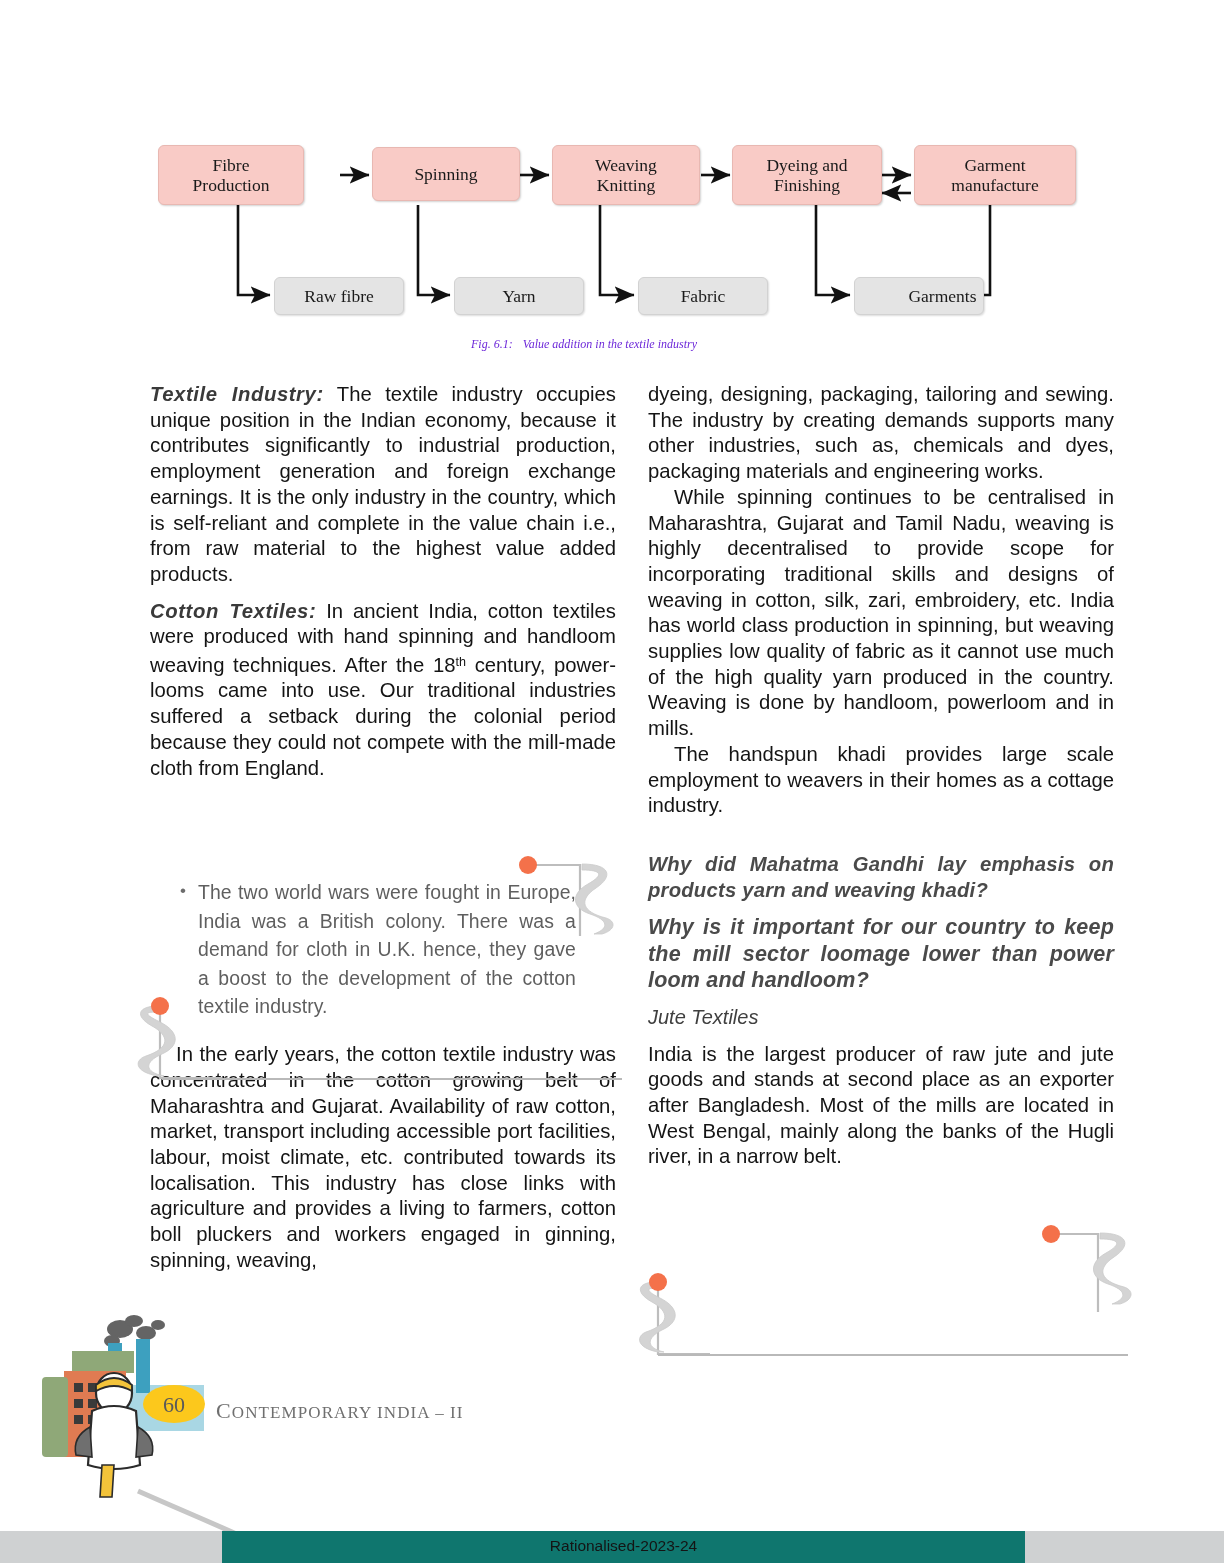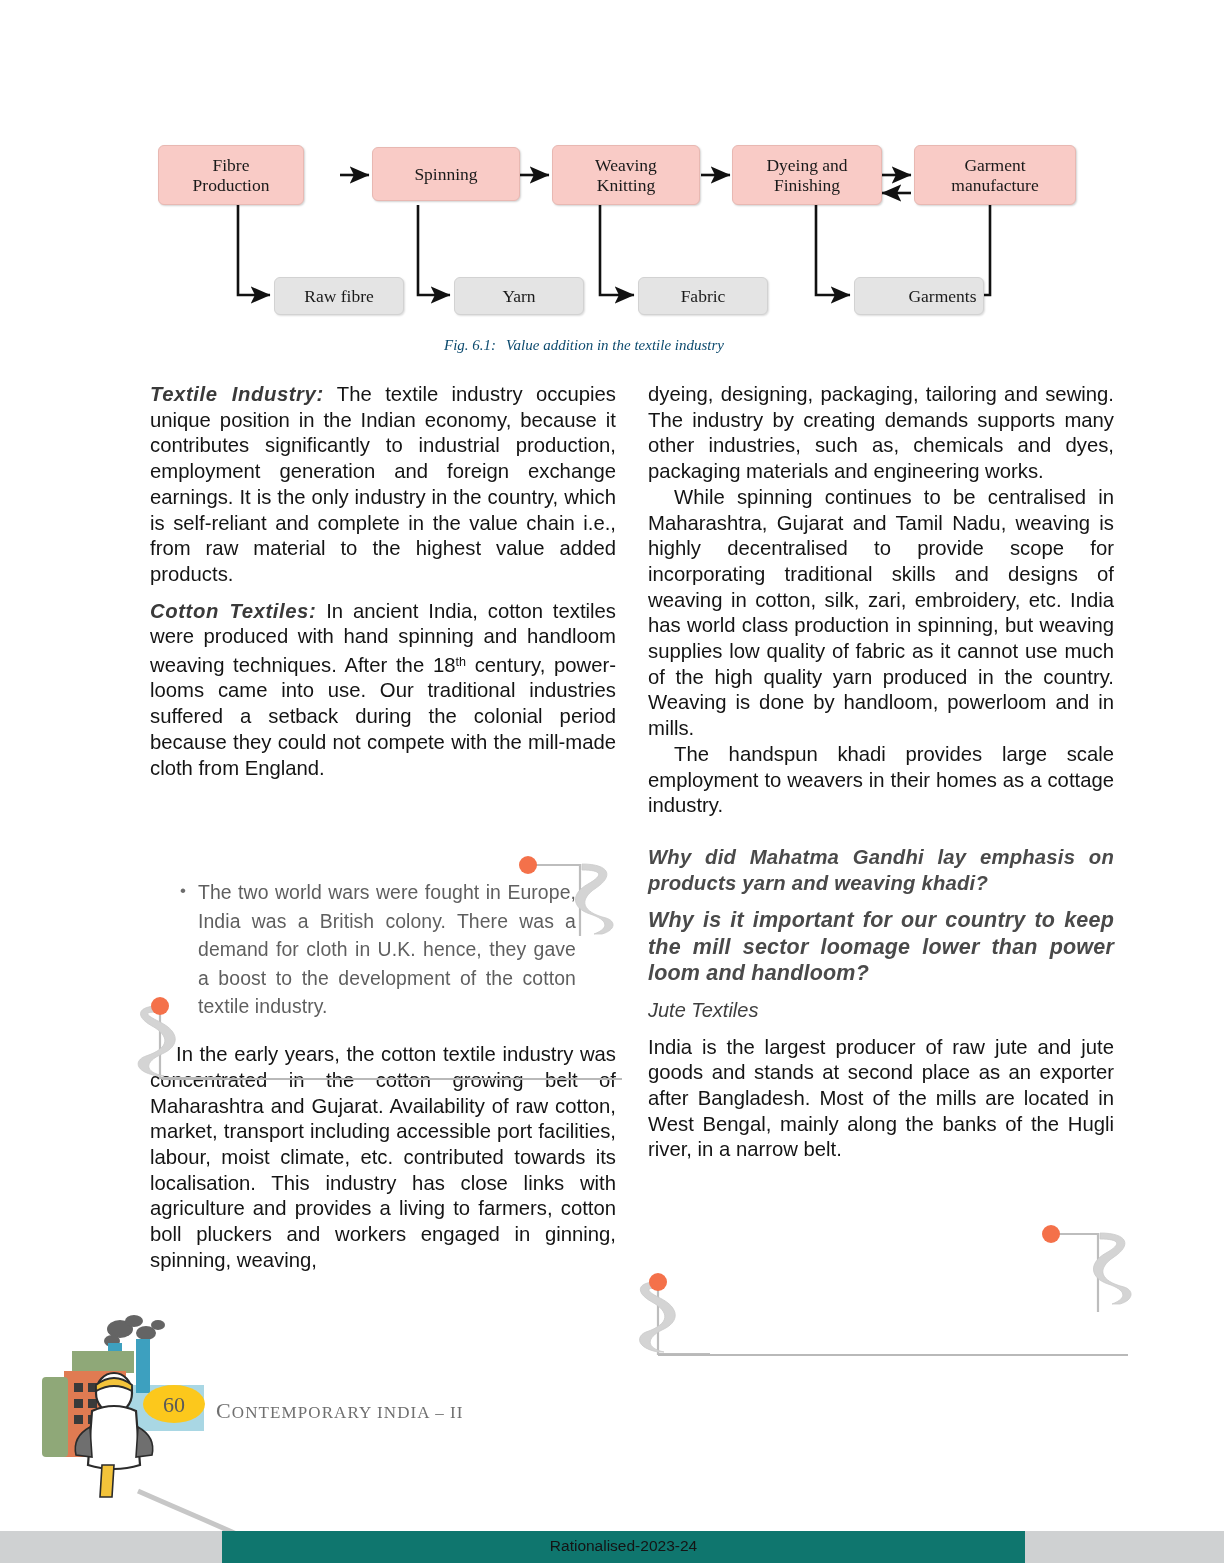--- a/index.html
+++ b/index.html
@@ -54,22 +54,22 @@
     overflow: visible;
   }
   #figcaption {
     position: absolute;
     left: 0;
     top: 337px;
     width: 1168px;
     text-align: center;
     font-family: "Liberation Serif", serif;
     font-style: italic;
-    font-size: 15px;
-    color: #0c4a6e;
+    font-size: 12px;
+    color: #6d28d9;
   }
   #figcaption .figno { margin-right: 10px; }
 
   
   .col {
     position: absolute;
     top: 382px;
     width: 466px;
     font-family: Liberation Sans, sans-serif;
     font-size: 20.3px;
@@ -313,21 +313,21 @@
         <li>The two world wars were fought in Europe, India was a British colony. There was a demand for cloth in U.K. hence, they gave a boost to the development of the cotton textile industry.</li>
       </ul>
     </div>
 
     <div class="baseline" style="left:34px; top:222px; width:460px;"></div>
   </div>
 
   <div class="col" id="colRight">
     <p class="tight">dyeing, designing, packaging, tailoring and sewing. The industry by creating demands supports many other industries, such as, chemicals and dyes, packaging materials and engineering works.</p>
     <p class="indent">While spinning continues to be centralised in Maharashtra, Gujarat and Tamil Nadu, weaving is highly decentralised to provide scope for incorporating traditional skills and designs of weaving in cotton, silk, zari, embroidery, etc. India has world class production in spinning, but weaving supplies low quality of fabric as it cannot use much of the high quality yarn produced in the country. Weaving is done by handloom, powerloom and in mills.</p>
-    <p class="indent" style="margin-bottom:26px;">The handspun khadi provides large scale employment to weavers in their homes as a cottage industry.</p>
+    <p class="indent" style="margin-bottom:33px;">The handspun khadi provides large scale employment to weavers in their homes as a cottage industry.</p>
 
     <p class="q">Why did Mahatma Gandhi lay emphasis on products yarn and weaving khadi?</p>
     <p class="q big">Why is it important for our country to keep the mill sector loomage lower than power loom and handloom?</p>
 
     <p class="subhead">Jute Textiles</p>
     <p class="tight">India is the largest producer of raw jute and jute goods and stands at second place as an exporter after Bangladesh. Most of the mills are located in West Bengal, mainly along the banks of the Hugli river, in a narrow belt.</p>
   </div>
 
   <div class="callout" id="calloutRight" style="left:632px; top:1212px; width:500px; height:150px;">
 

